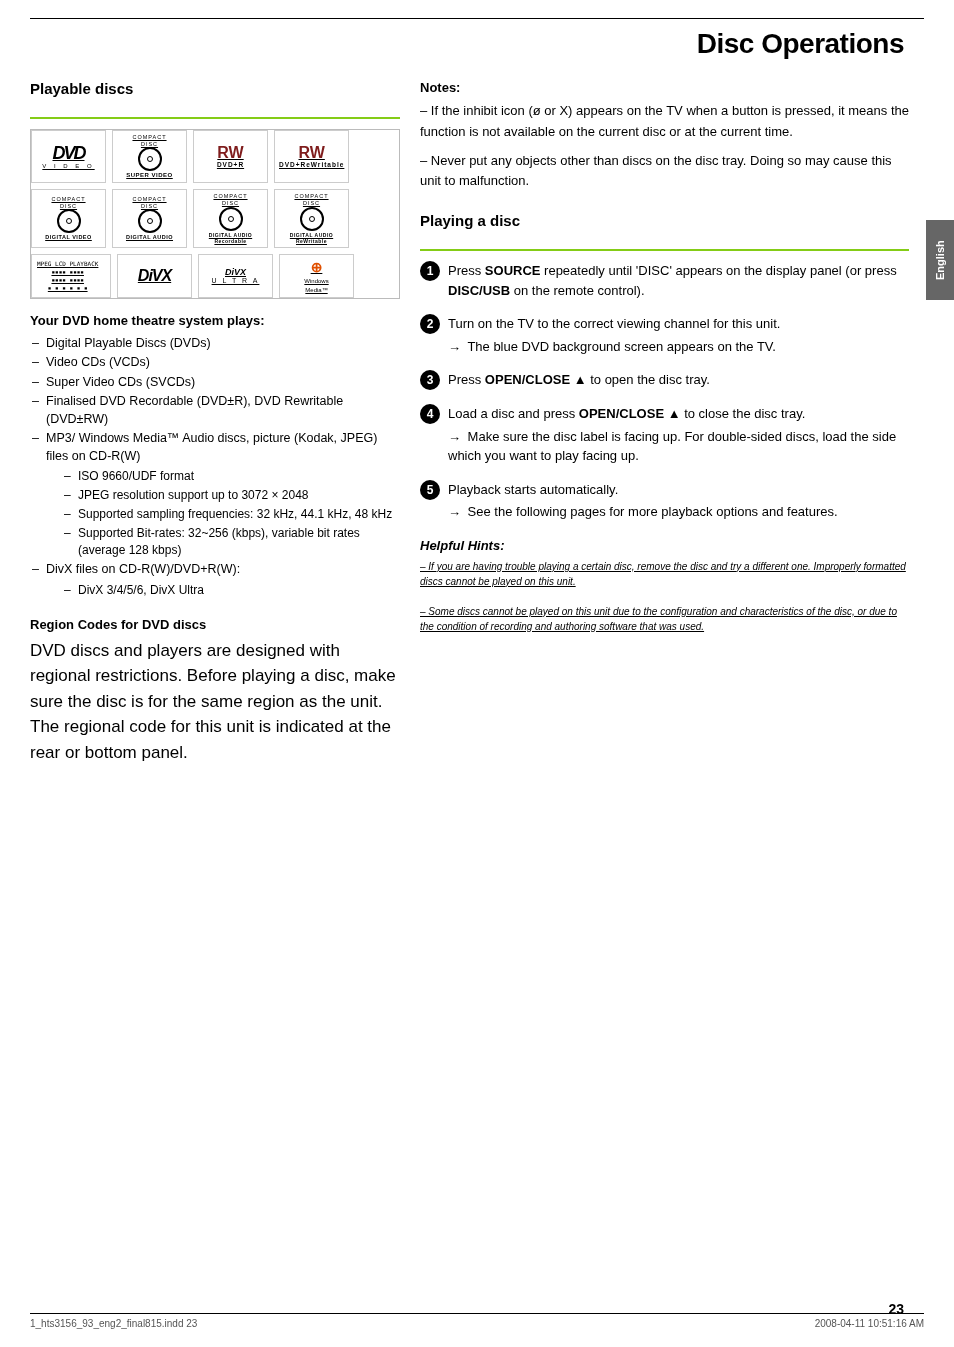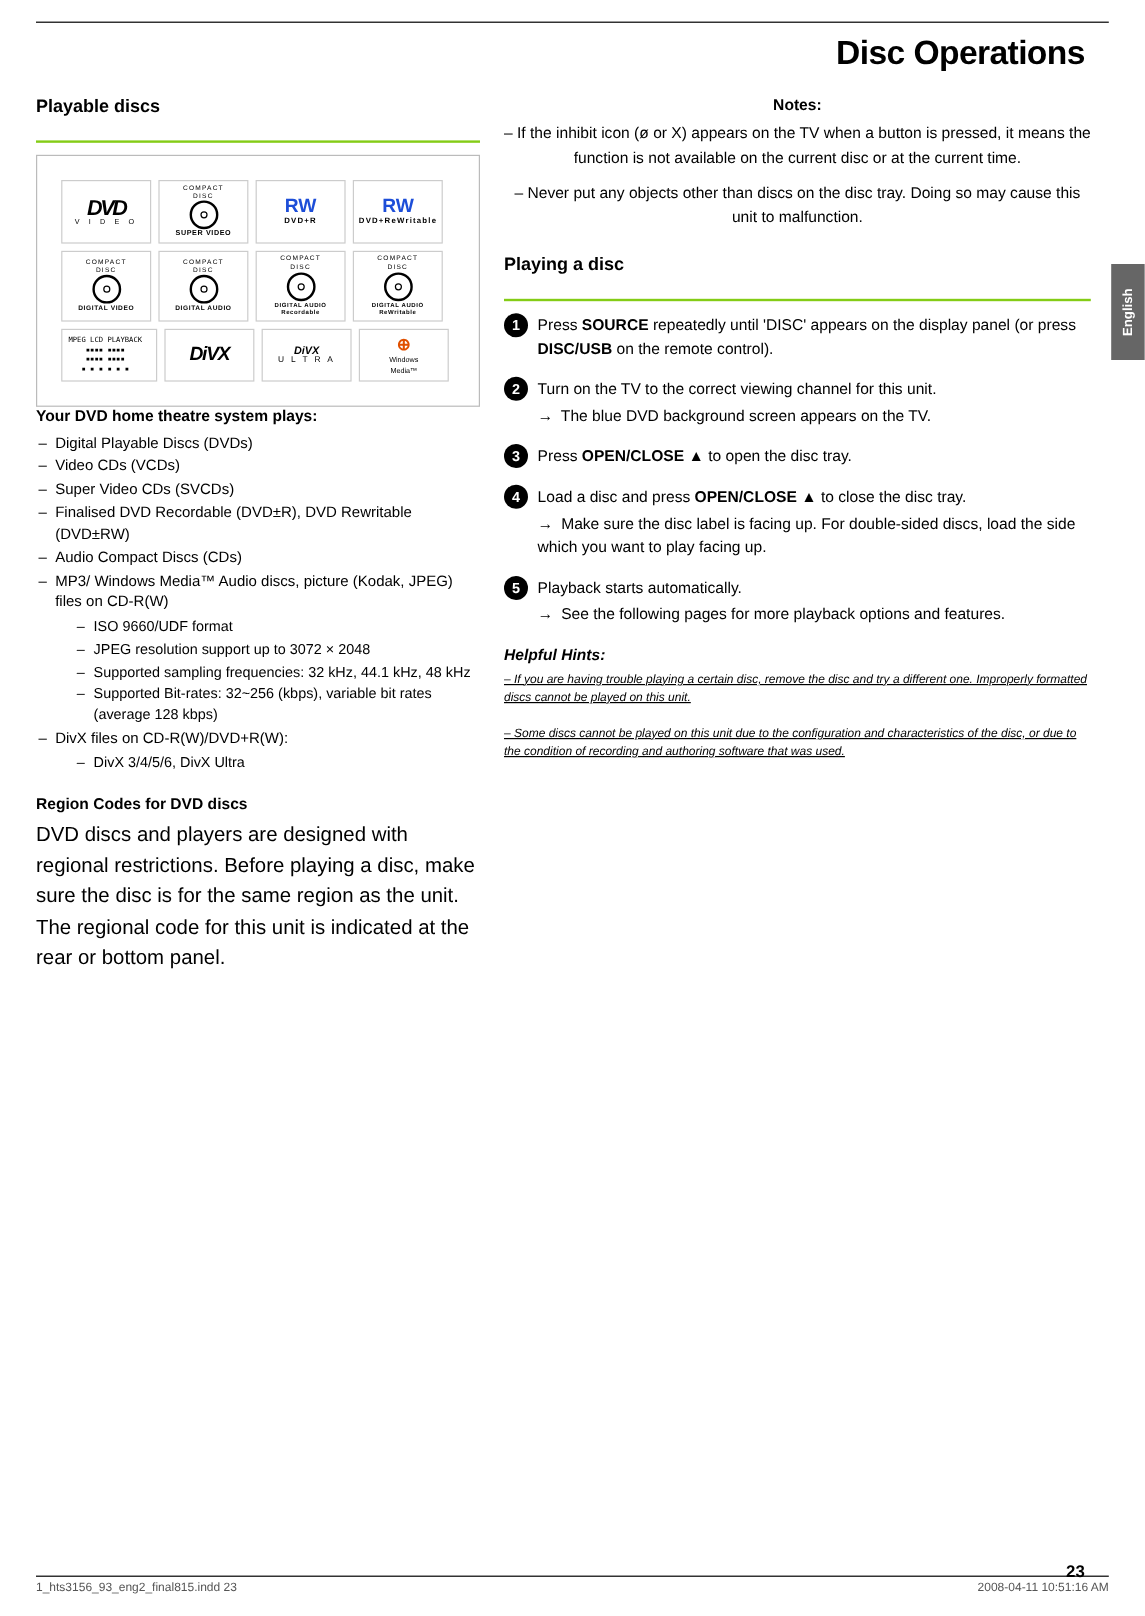--- a/index.html
+++ b/index.html
@@ -157,21 +157,20 @@
     }
 
     .region-text {
       font-size: 17px;
       line-height: 1.5;
     }
 
     
     .notes-section {
       margin-bottom: 20px;
-      text-align: center;
     }
 
     .notes-title {
       font-weight: bold;
       font-size: 13px;
       margin-bottom: 6px;
     }
 
     .notes-text {
       font-size: 13px;
@@ -273,21 +272,23 @@
       font-weight: bold;
       color: #000;
       position: absolute;
       bottom: 30px;
       right: 50px;
     }
 
     
     .logo-grid-container {
       border: 1px solid #bbb;
-      padding: 20px;
+      padding: 0;
+      margin-bottom: 14px;
+      text-decoration: underline;
     }
 
     .logo-row-1 {
       display: flex;
       gap: 6px;
       margin-bottom: 6px;
     }
 
     .logo-row-2 {
       display: flex;
@@ -373,21 +374,21 @@
 
     .rw-box {
       display: flex;
       flex-direction: column;
       align-items: center;
     }
 
     .rw-text-orange {
       font-size: 16px;
       font-weight: 900;
-      color: #1d4ed8;
+      color: #7f1d1d;
       line-height: 1;
       text-align: right;
     }
 
     .rw-subtext {
       font-size: 6.5px;
       letter-spacing: 1px;
       font-weight: bold;
     }
 
@@ -558,21 +559,20 @@
 
       </div>
 
       <div class="plays-section">
         <div class="plays-title">Your DVD home theatre system plays:</div>
         <ul class="plays-list">
           <li>Digital Playable Discs (DVDs)</li>
           <li>Video CDs (VCDs)</li>
           <li>Super Video CDs (SVCDs)</li>
           <li>Finalised DVD Recordable (DVD±R), DVD Rewritable (DVD±RW)</li>
-          <li>Audio Compact Discs (CDs)</li>
           <li>MP3/ Windows Media™ Audio discs, picture (Kodak, JPEG) files on CD-R(W)
             <ul class="sub-list">
               <li>ISO 9660/UDF format</li>
               <li>JPEG resolution support up to 3072 × 2048</li>
               <li>Supported sampling frequencies: 32 kHz, 44.1 kHz, 48 kHz</li>
               <li>Supported Bit-rates: 32~256 (kbps), variable bit rates (average 128 kbps)</li>
             </ul>
           </li>
           <li>DivX files on CD-R(W)/DVD+R(W):
             <ul class="sub-list">

